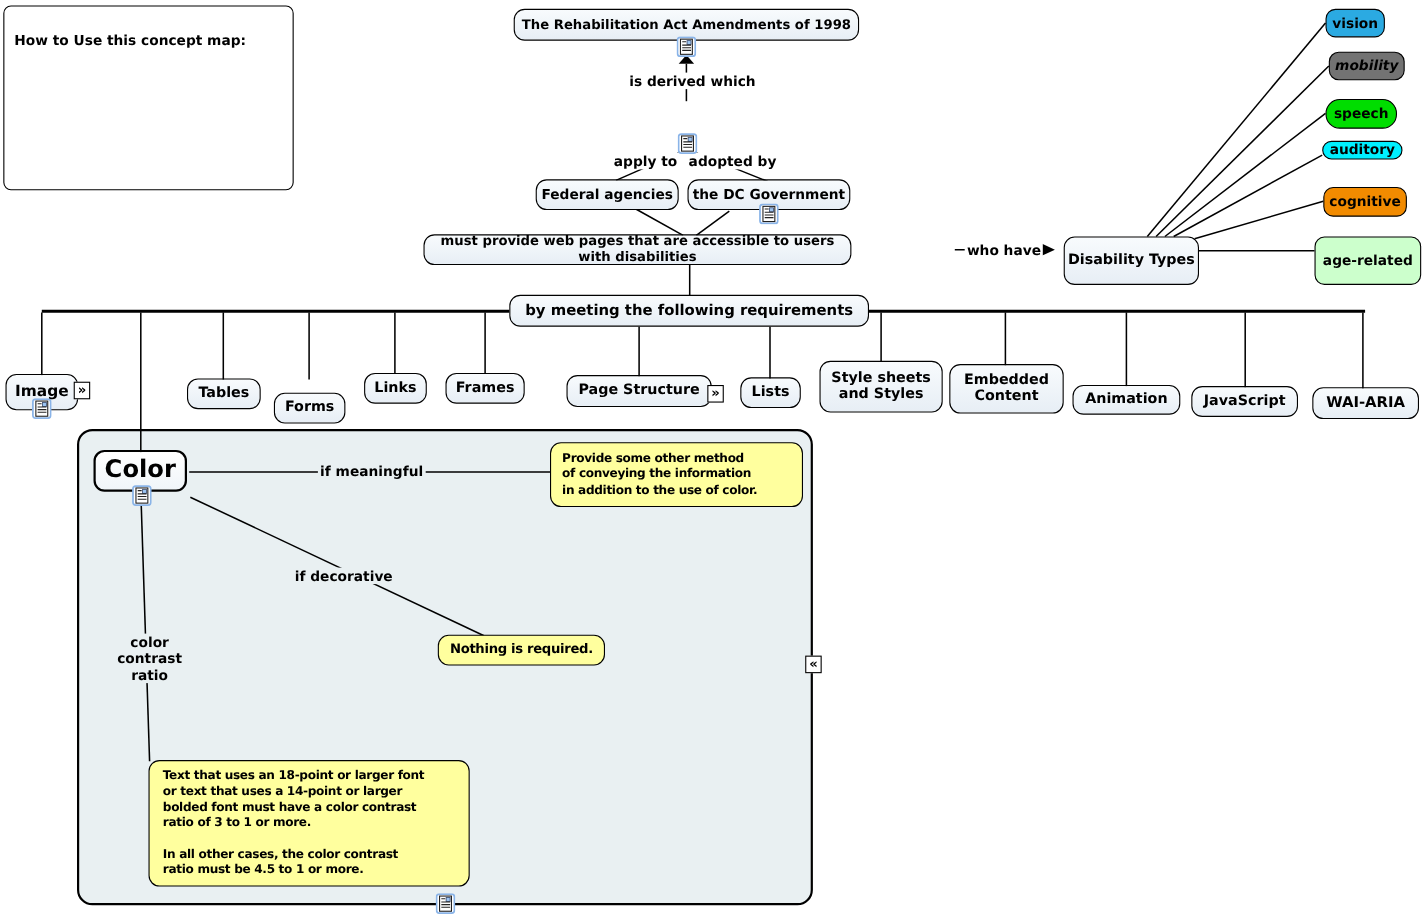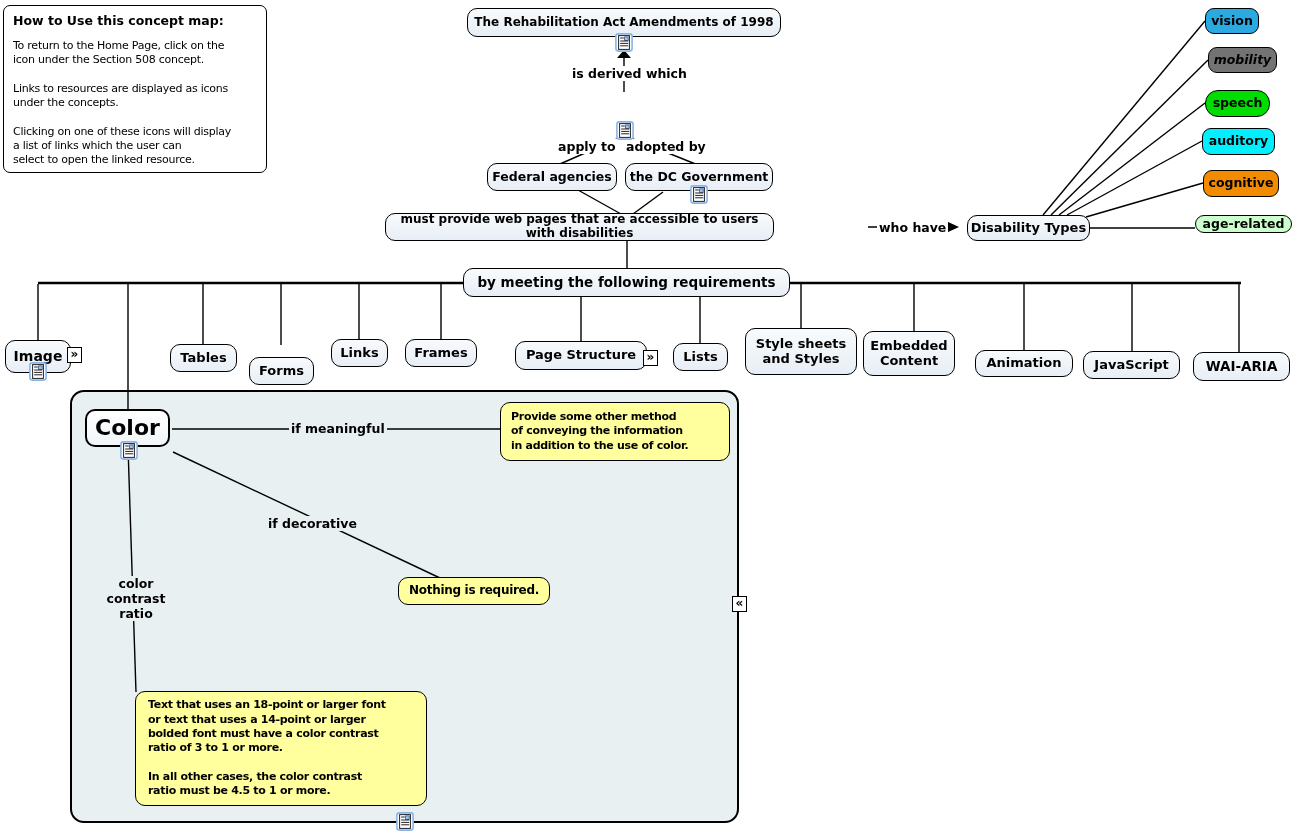--- a/index.html
+++ b/index.html
@@ -24,21 +24,21 @@
           font-weight:700; font-size:11px; letter-spacing:-0.3px; white-space:pre-line;
           box-sizing:border-box; display:flex; align-items:center; z-index:3; line-height:1.3; }
 
   .lbl { position:absolute; font-weight:700; font-size:12.5px; background:#fff;
          white-space:pre-line; padding:0 2px; z-index:3; line-height:1.2; }
   .on-panel { background:#e9f0f2; }
 
   .legend { position:absolute; left:3px; top:5px; width:264px; height:168px;
             border:1.5px solid #000; border-radius:7px; background:#fff;
             padding:7px 6px 7px 9px; box-sizing:border-box; z-index:3; }
-  .legend h1 { font-size:12.5px; margin:0 0 11px 0; }
+  .legend h1 { font-size:12.5px; margin:16px 0 11px 0; }
   .legend p  { font-size:11px; letter-spacing:-0.25px; margin:0; white-space:pre-line; line-height:1.3; }
 
   .icon-wrap { position:absolute; width:18px; height:19px; z-index:4; cursor:pointer; }
   .icon-wrap svg { display:block; width:18px; height:19px; }
 
   .chev { position:absolute; width:15px; height:16px; background:#fff; border:1.5px solid #000;
           z-index:4; font-weight:700; font-size:12px; line-height:12px; text-align:center;
           box-sizing:border-box; cursor:pointer; }
 </style>
 </head>
@@ -105,66 +105,57 @@
     <g stroke="#000" stroke-width="2.6" fill="none">
       <line x1="38" y1="283" x2="463" y2="283"></line>
       <line x1="790" y1="283" x2="1241" y2="283"></line>
     </g>
     <polygon points="617,58 631,58 624,50" fill="#000"></polygon>
     <polygon points="946,221 946,233 959,227" fill="#000"></polygon>
   </svg>
 
   <div class="legend">
     <h1>How to Use this concept map:</h1>
-    <p>To return to the Home Page, click on the
-icon under the Section 508 concept.
-
-Links to resources are displayed as icons
-under the concepts.
-
-Clicking on one of these icons will display
-a list of links which the user can
-select to open the linked resource.</p>
   </div>
 
   <div class="node" style="left:467px;top:8px;width:314px;height:29px;font-size:12px">The Rehabilitation Act Amendments of 1998</div>
 
 
   <div class="node" style="left:487px;top:163px;width:130px;height:28px">Federal agencies</div>
 
   <div class="node" style="left:625px;top:163px;width:148px;height:28px">the DC Government</div>
 
   <div class="node" style="left:385px;top:213px;width:389px;height:28px;font-size:12px">must provide web pages that are accessible to users with disabilities</div>
 
-  <div class="node" style="left:967px;top:215px;width:123px;height:26px;font-size:13px">Disability Types</div>
+  <div class="node" style="left:967px;top:215px;width:123px;height:44px;font-size:13px">Disability Types</div>
 
   <div class="node" style="left:463px;top:268px;width:327px;height:29px;font-size:13.5px">by meeting the following requirements</div>
 
   <div class="lbl" style="left:570px;top:66px">is derived which</div>
   <div class="lbl" style="left:556px;top:139px">apply to</div>
   <div class="lbl" style="left:624px;top:139px">adopted by</div>
   <div class="lbl" style="left:877px;top:220px">who have</div>
 
   <div class="node colored" style="left: 1205px; top: 8px; width: 54px; height: 26px; background: rgb(43, 170, 226);">vision</div>
   <div class="node colored" style="left: 1208px; top: 47px; width: 69px; height: 26px; background: #737373; font-style: italic;">mobility</div>
   <div class="node colored" style="left: 1205px; top: 90px; width: 65px; height: 27px; background: rgb(0, 221, 0); border-radius: 13px;">speech</div>
-  <div class="node colored" style="left: 1202px; top: 128px; width: 73px; height: 27px; background: rgb(0, 240, 255);">auditory</div>
+  <div class="node colored" style="left: 1202px; top: 128px; width: 73px; height: 17px; background: rgb(0, 240, 255);">auditory</div>
   <div class="node colored" style="left: 1203px; top: 170px; width: 76px; height: 27px; background: rgb(242, 139, 0);">cognitive</div>
-  <div class="node colored" style="left: 1195px; top: 215px; width: 97px; height: 18px; background: rgb(204, 255, 204);">age-related</div>
+  <div class="node colored" style="left: 1195px; top: 215px; width: 97px; height: 44px; background: rgb(204, 255, 204);">age-related</div>
 
   <div class="node" style="left:5px;top:340px;width:66px;height:33px;font-size:14px">Image</div>
   <div class="node" style="left:170px;top:344px;width:67px;height:28px;font-size:13px">Tables</div>
   <div class="node" style="left:249px;top:357px;width:65px;height:28px;font-size:13px">Forms</div>
   <div class="node" style="left:331px;top:339px;width:57px;height:28px;font-size:13px">Links</div>
   <div class="node" style="left:405px;top:339px;width:72px;height:28px;font-size:13px">Frames</div>
   <div class="node" style="left:515px;top:341px;width:132px;height:29px;font-size:13px">Page Structure</div>
   <div class="node" style="left:673px;top:343px;width:55px;height:28px;font-size:13px">Lists</div>
   <div class="node" style="left:745px;top:328px;width:112px;height:47px;font-size:13px">Style sheets
 and Styles</div>
-  <div class="node" style="left:863px;top:331px;width:92px;height:45px;font-size:13px">Embedded
+  <div class="node" style="left:863px;top:331px;width:104px;height:45px;font-size:13px">Embedded
 Content</div>
   <div class="node" style="left:975px;top:350px;width:98px;height:27px;font-size:13px">Animation</div>
   <div class="node" style="left:1083px;top:351px;width:97px;height:28px;font-size:13px">JavaScript</div>
   <div class="node" style="left:1193px;top:352px;width:97px;height:29px;font-size:13.5px">WAI-ARIA</div>
 
   <div class="node colorbox" style="left:85px;top:409px;width:85px;height:38px">Color</div>
 
   <div class="lbl on-panel" style="left:289px;top:421px">if meaningful</div>
   <div class="lbl on-panel" style="left:266px;top:516px">if decorative</div>
   <div class="lbl on-panel" style="left:100px;top:576px;width:68px;text-align:center">color

